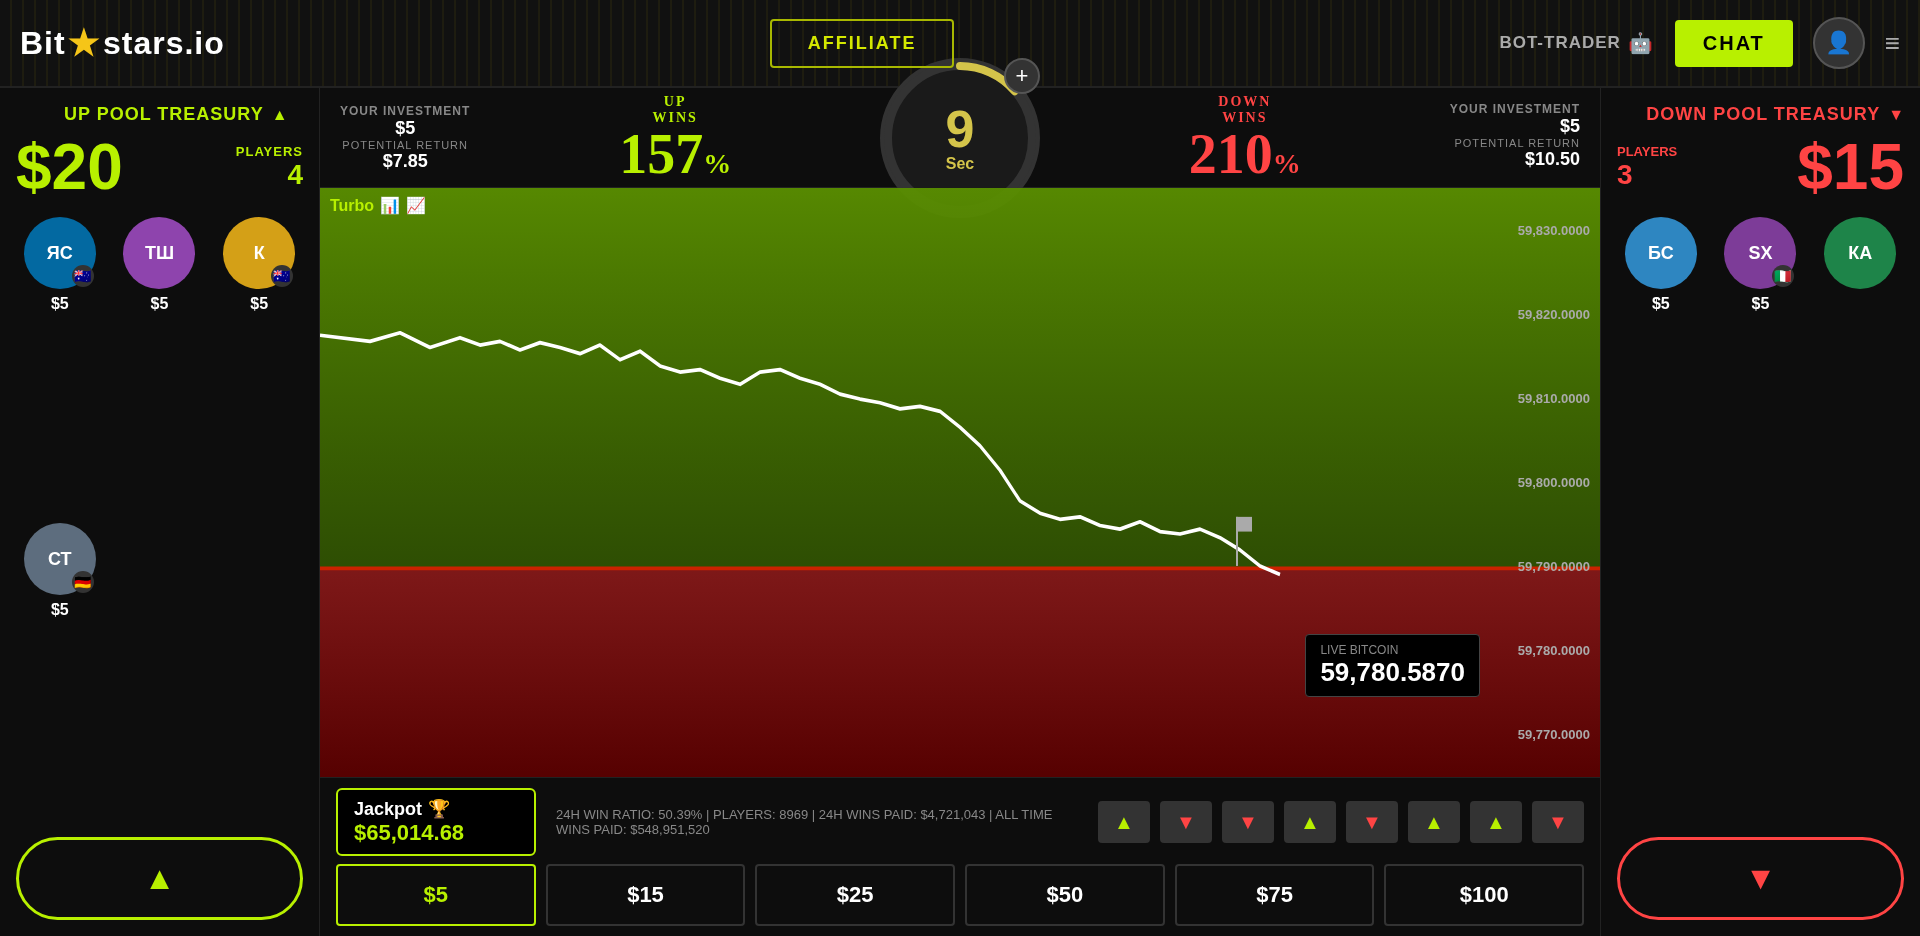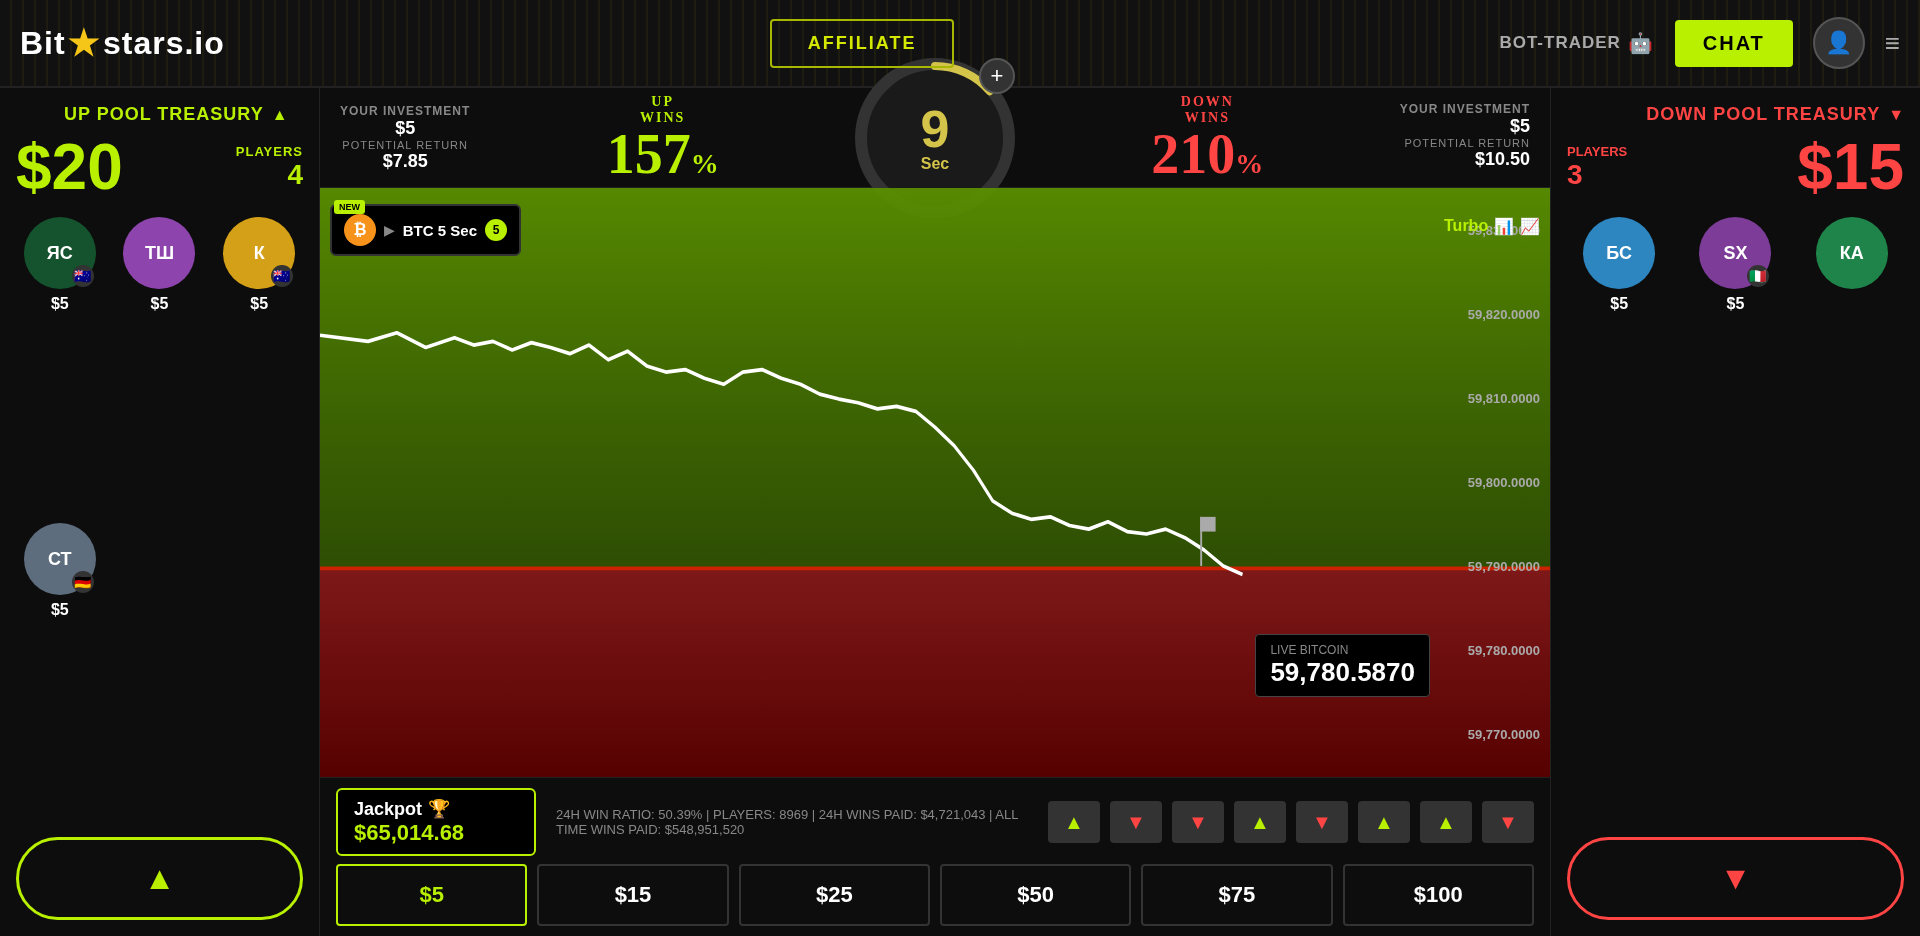--- a/index.html
+++ b/index.html
@@ -579,21 +579,21 @@
       border-radius: 4px;
       text-align: center;
     }
     .bet-amount-btn.active {
       border-color: #b8f000;
       color: #b8f000;
     }
 
     
     .right-panel {
-      width: 370px;
+      width: 320px;
       background: #0d0d0d;
       border-left: 1px solid #222;
       display: flex;
       flex-direction: column;
       padding: 16px;
     }
     .down-pool-header {
       display: flex;
       align-items: center;
       justify-content: flex-end;
@@ -684,21 +684,21 @@
     </div>
     <div class="up-pool-amount-row">
       <span class="up-pool-amount">$20</span>
       <div class="players-section">
         <div class="players-label">PLAYERS</div>
         <div class="players-count">4</div>
       </div>
     </div>
     <div class="player-grid" id="left-players">
         <div class="player-item">
-    <div class="player-avatar" style="background:#14532d;">
+    <div class="player-avatar" style="background:#0369a1;">
       <span style="color:#fff; font-weight:900; font-size:18px;">ЯС</span>
       <span class="flag-badge">🇦🇺</span>
     </div>
     <span class="player-amount">$5</span>
   </div>
         <div class="player-item">
     <div class="player-avatar" style="background:#8e44ad;">
       <span style="color:#fff; font-weight:900; font-size:18px;">ТШ</span>
 
     </div>
@@ -838,27 +838,20 @@
             960,315
           "></polyline>
 
         <g transform="translate(920,270)">
           <rect x="-4" y="-2" width="2" height="40" fill="#aaa"></rect>
           <rect x="-4" y="-2" width="16" height="12" fill="#aaa"></rect>
         </g>
       </svg>
 
       <div class="chart-label-row">
-        <div class="btc-badge" style="position:relative; margin-top:8px;">
-          <span class="new-badge">NEW</span>
-          <div class="btc-icon">₿</div>
-          <div style="color:#888; font-size:14px;">▶</div>
-          <div class="btc-label">BTC 5 Sec</div>
-          <div class="notification-5">5</div>
-        </div>
         <div class="turbo-label">
           <span>Turbo</span>
           <span style="color:#b8f000;">📊</span>
           <span style="color:#b8f000;">📈</span>
         </div>
       </div>
 
       <div class="chart-price-labels" id="price-labels">
           <div class="price-label">59,830.0000</div>
           <div class="price-label">59,820.0000</div>

